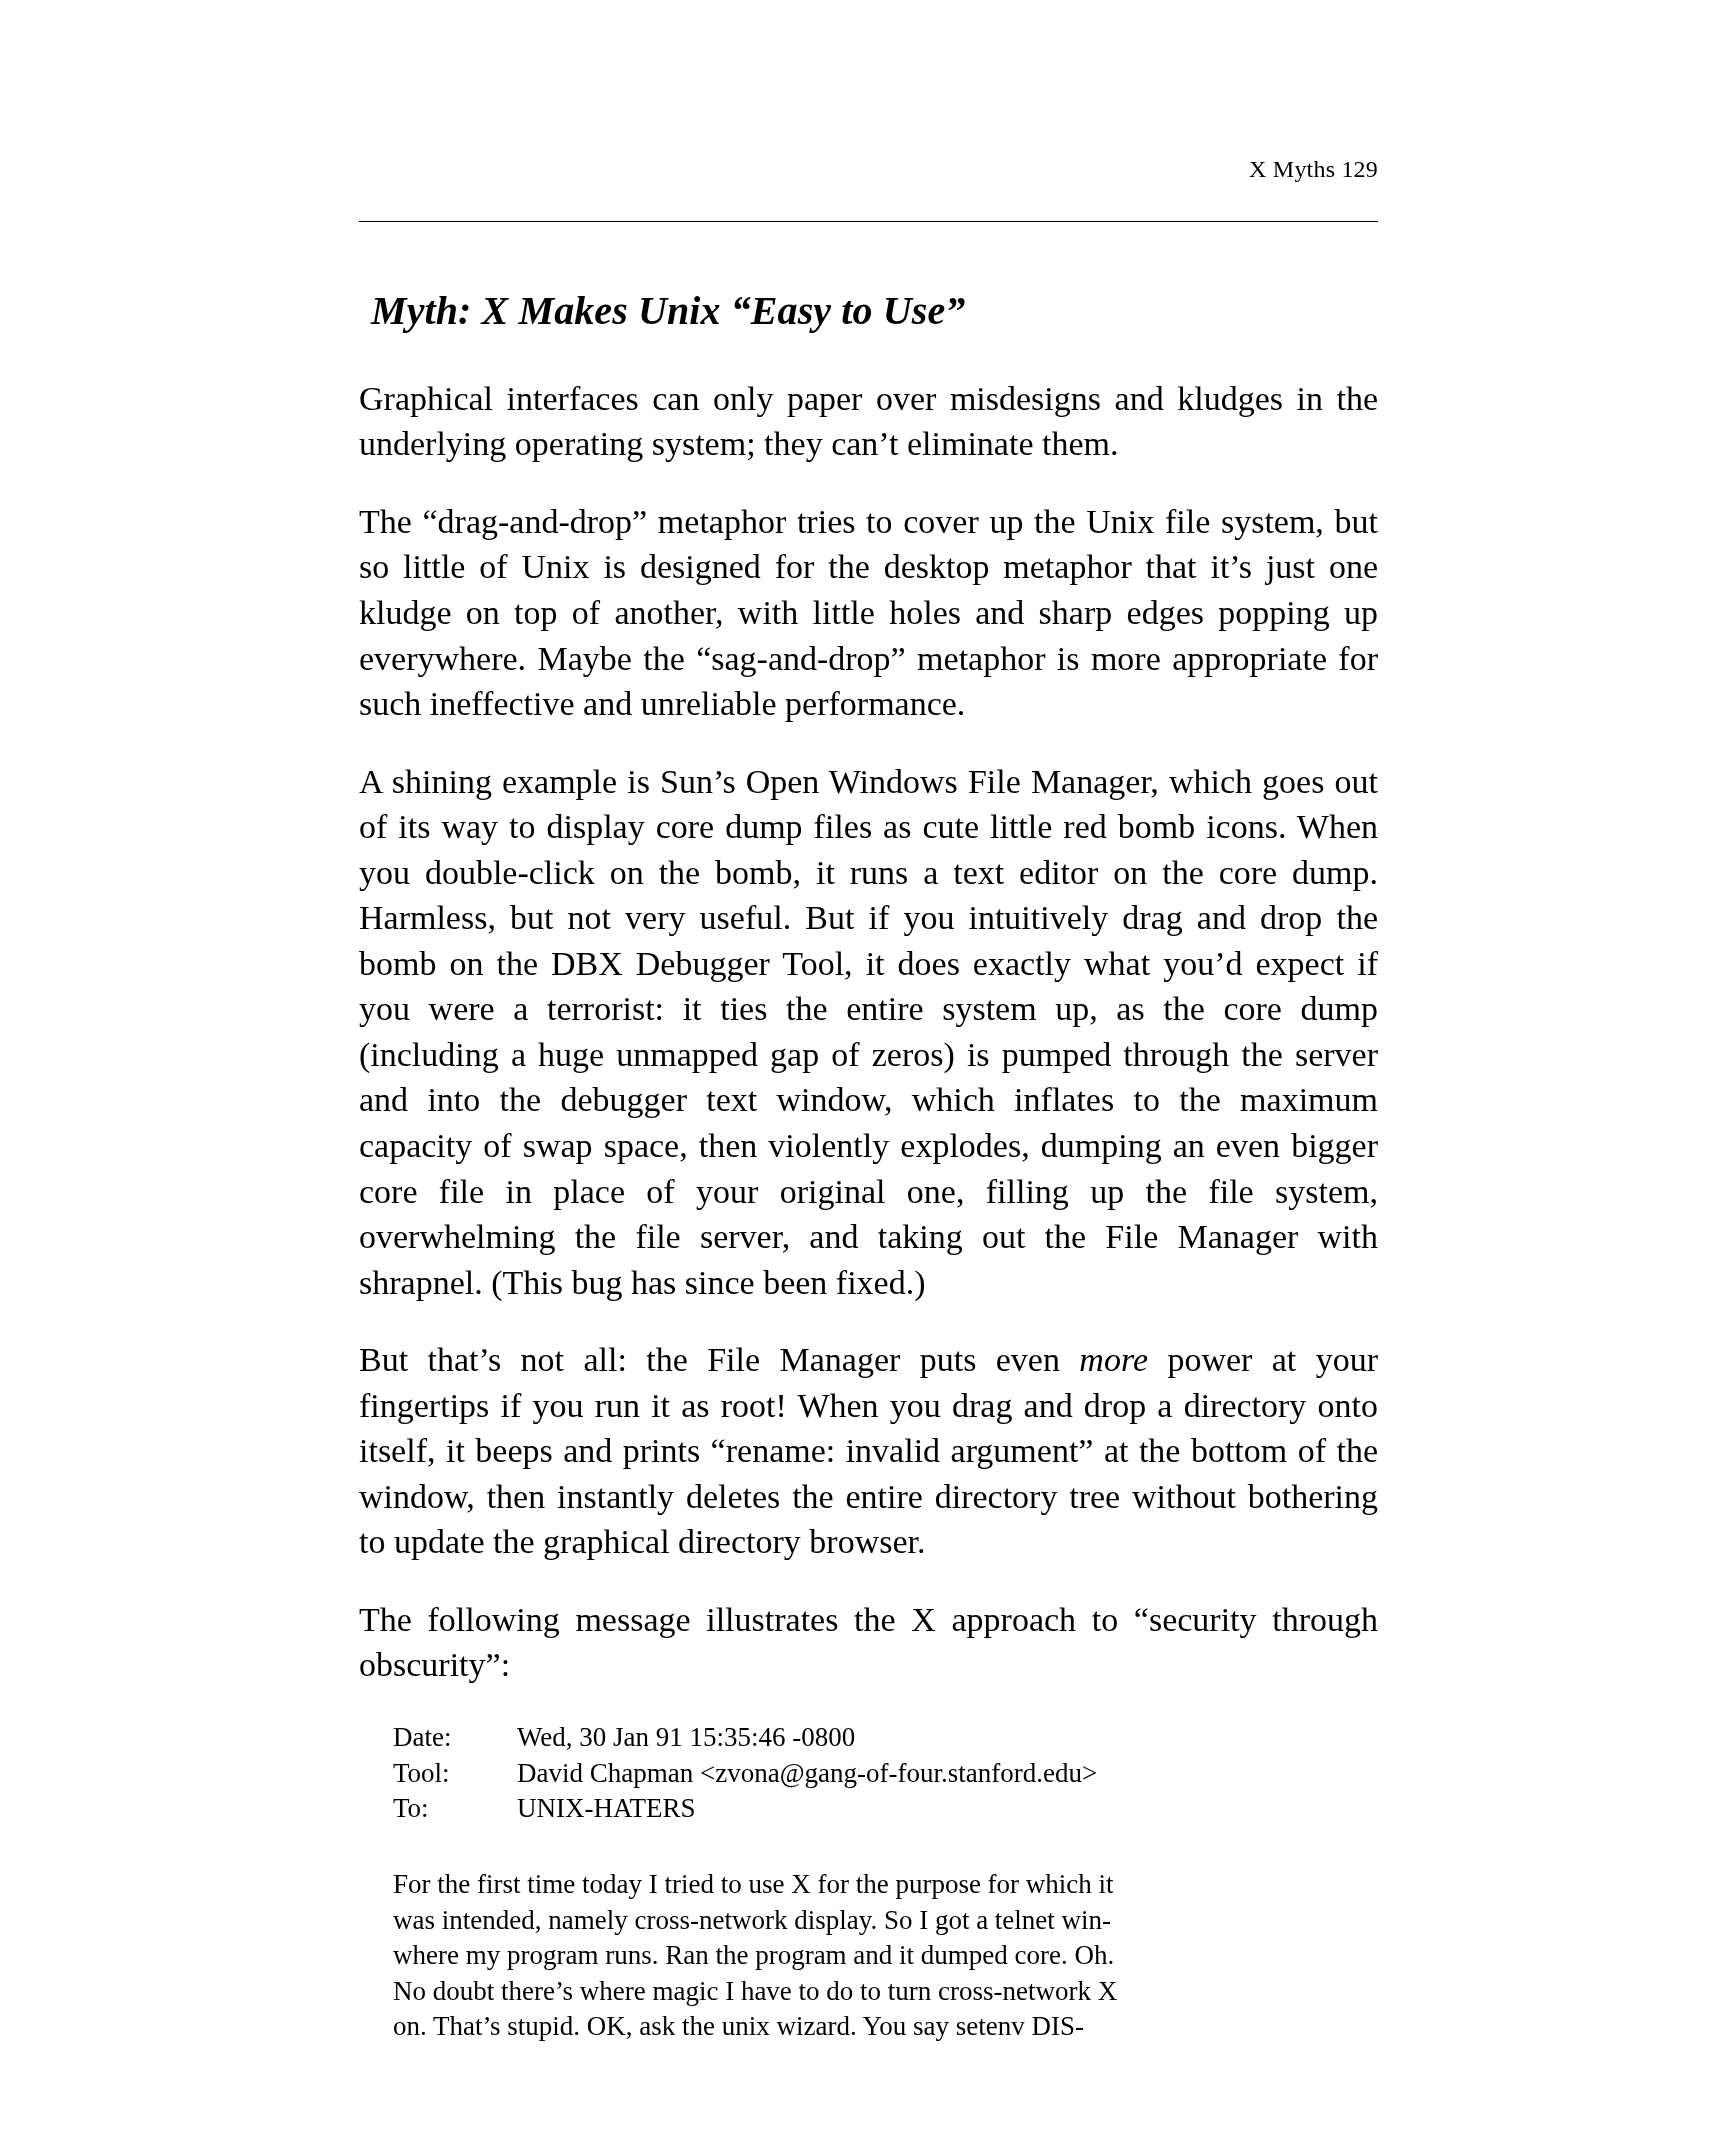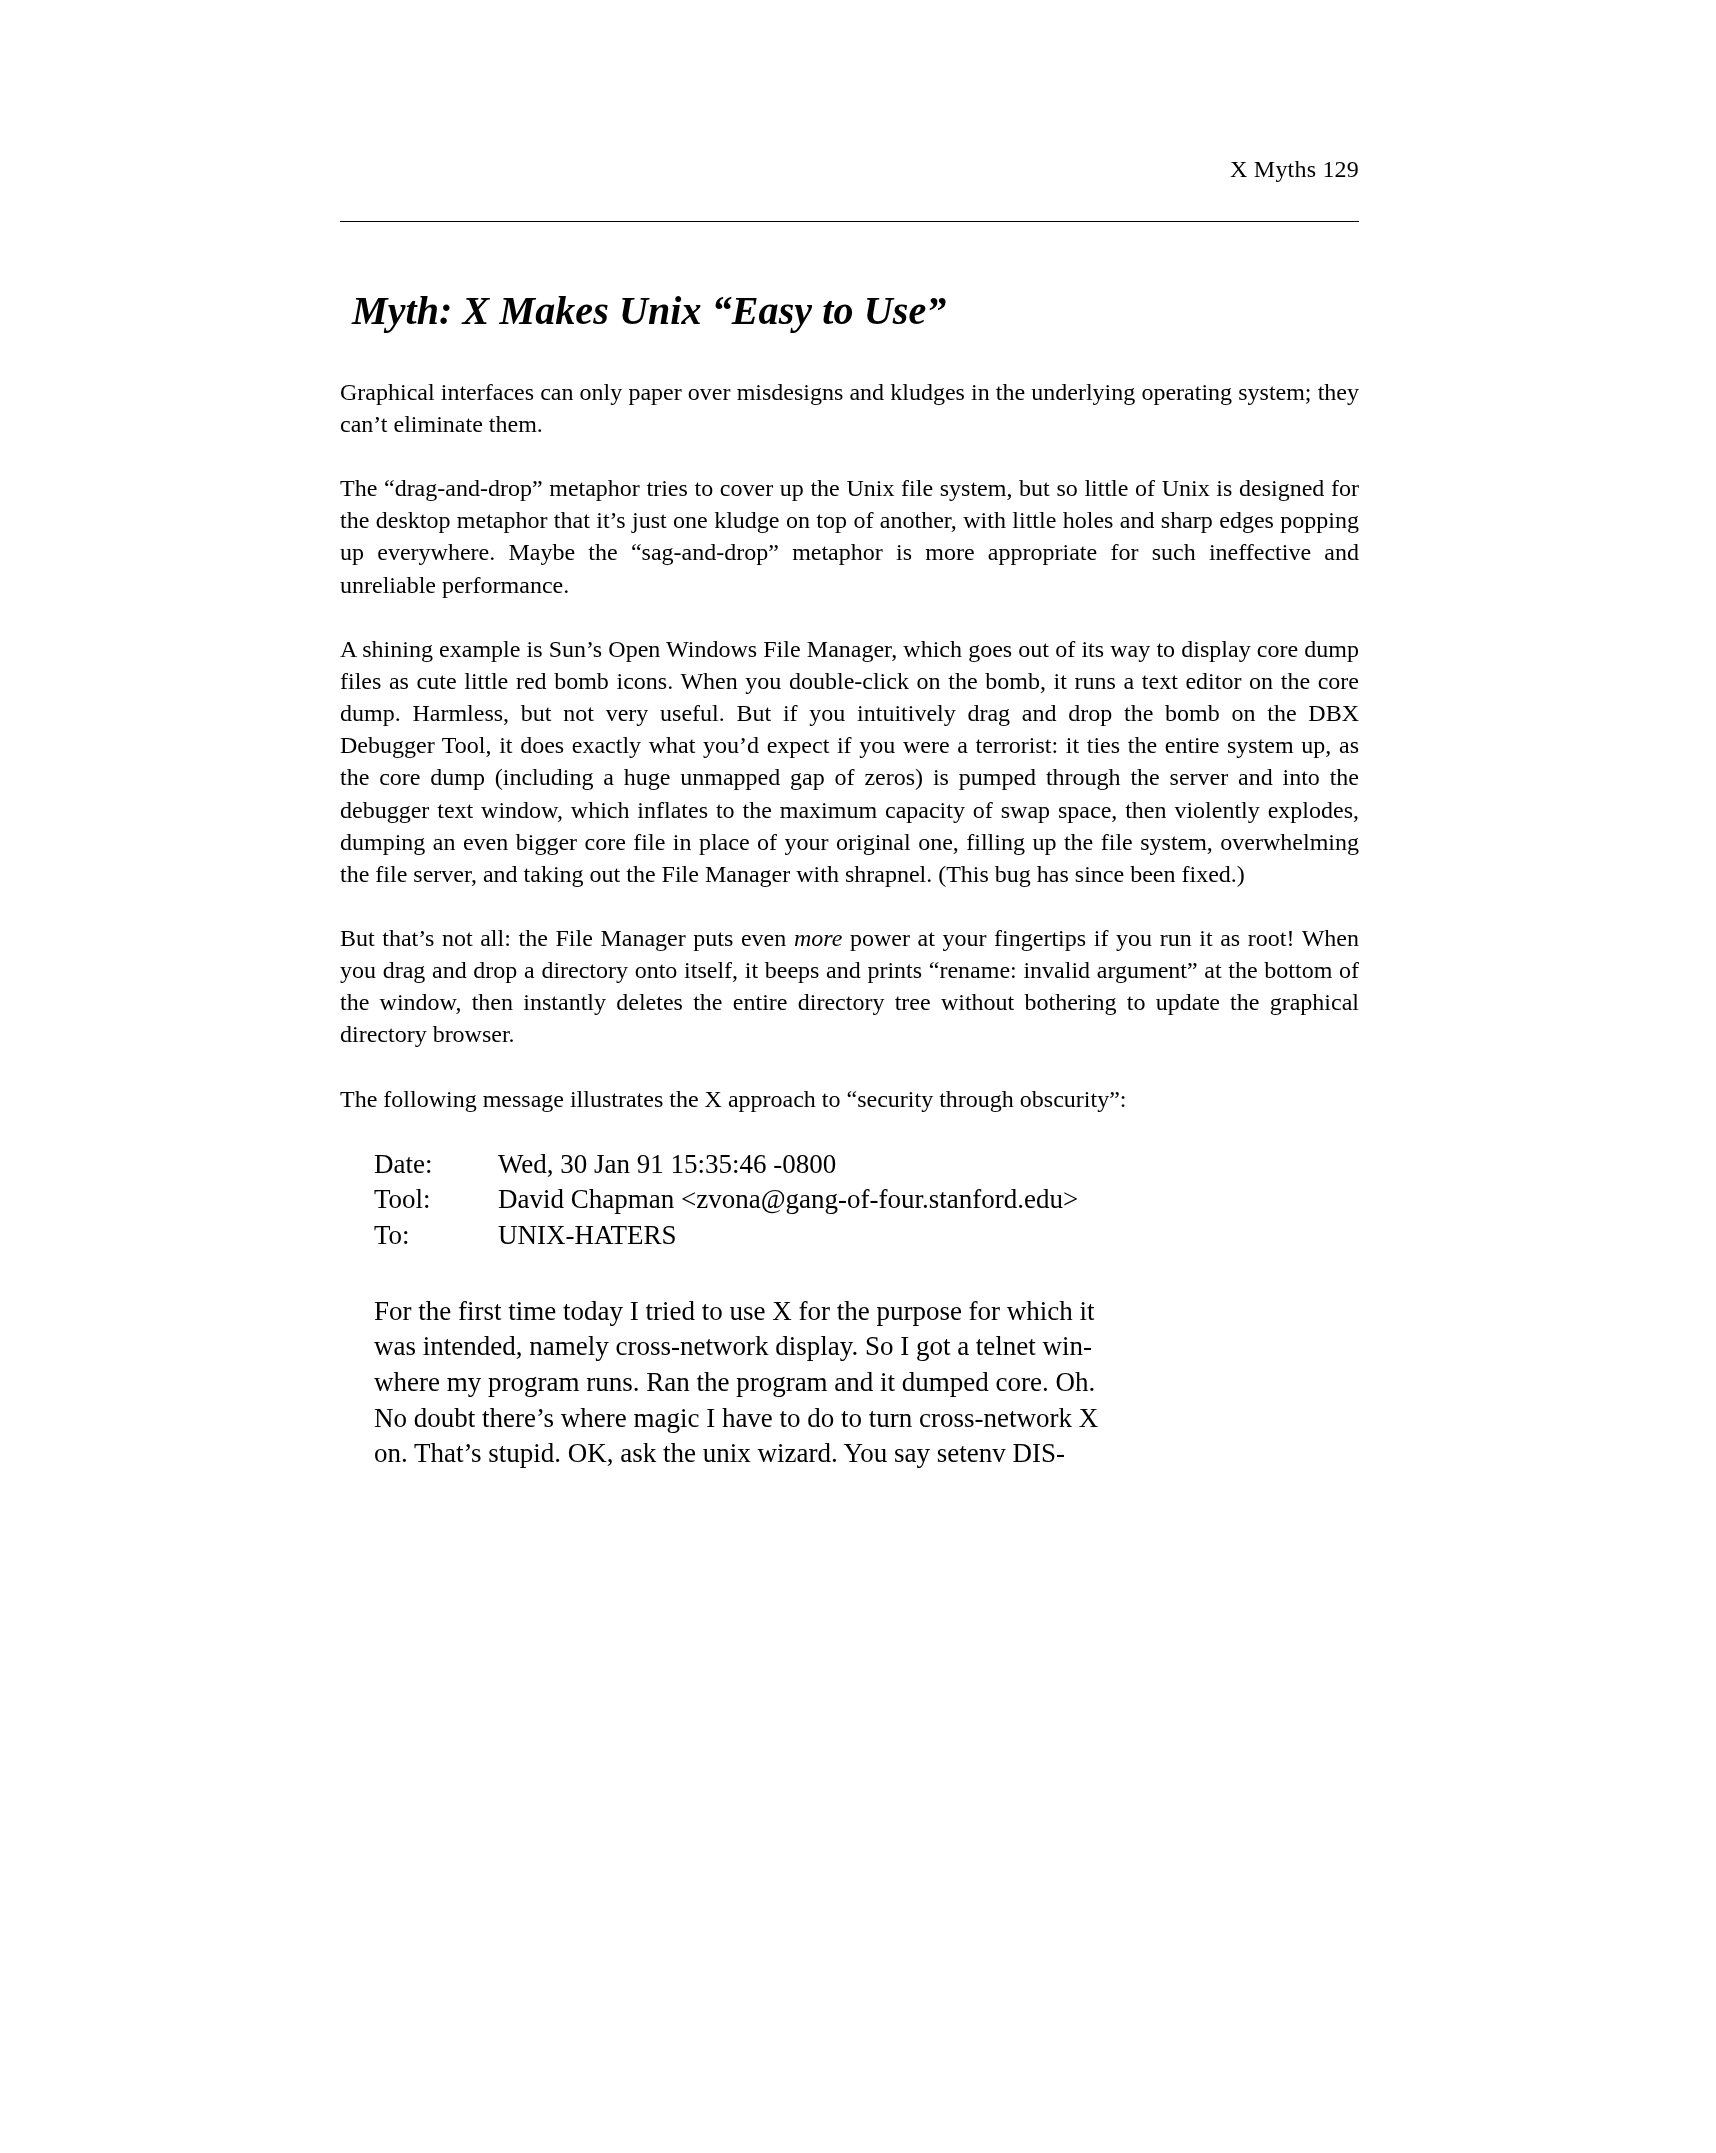--- a/index.html
+++ b/index.html
@@ -15,21 +15,21 @@
   }
   .page {
     position: relative;
     width: 1717px;
     min-height: 2153px;
     box-sizing: border-box;
     padding: 0;
   }
   .content {
     position: absolute;
-    left: 340px;
+    left: 359px;
     top: 0;
     width: 1019px;
   }
   .header {
     text-align: right;
     font-size: 24px;
     line-height: 1.2;
     padding-top: 155px;
     letter-spacing: 0.2px;
   }
@@ -40,21 +40,21 @@
     width: 1019px;
   }
   h1.myth-title {
     font-size: 40px;
     font-weight: bold;
     margin: 65px 0 0 12px;
     letter-spacing: 0.1px;
     font-style: italic;
   }
   p.body-par {
-    font-size: 24px;
+    font-size: 34px;
     line-height: 1.34;
     margin: 32px 0 0 0;
     text-align: justify;
     text-justify: inter-word;
     hyphens: none;
   }
   p.body-par.first {
     margin-top: 42px;
   }
   em {

